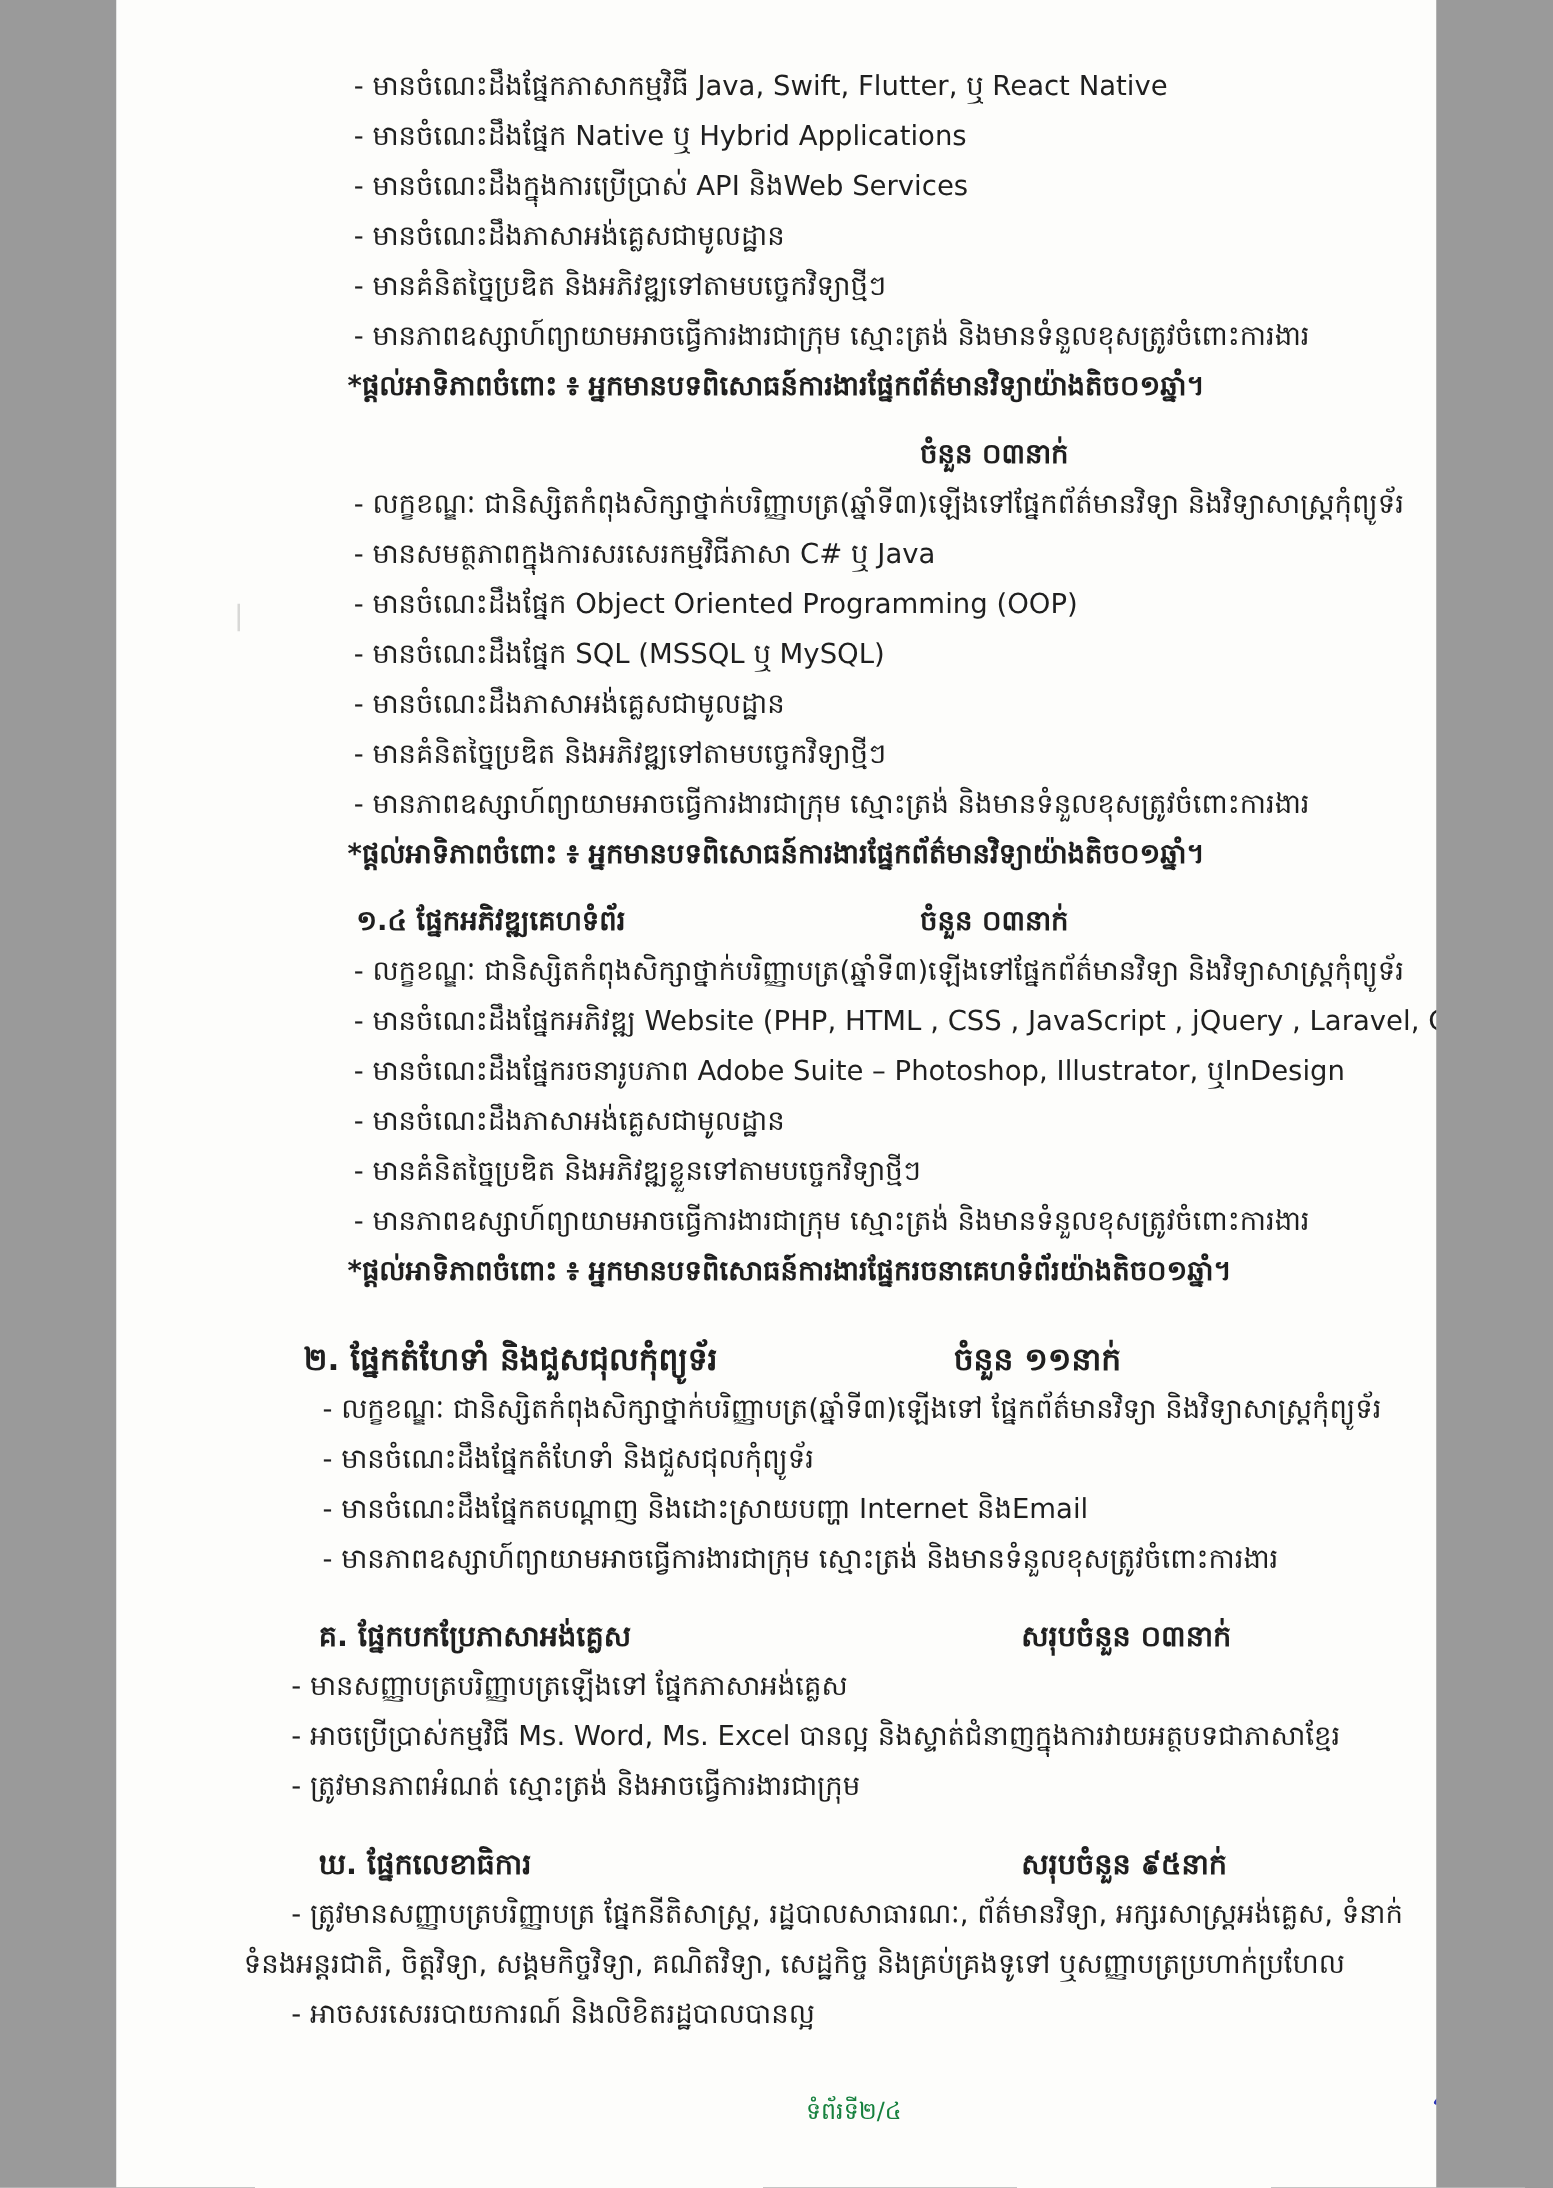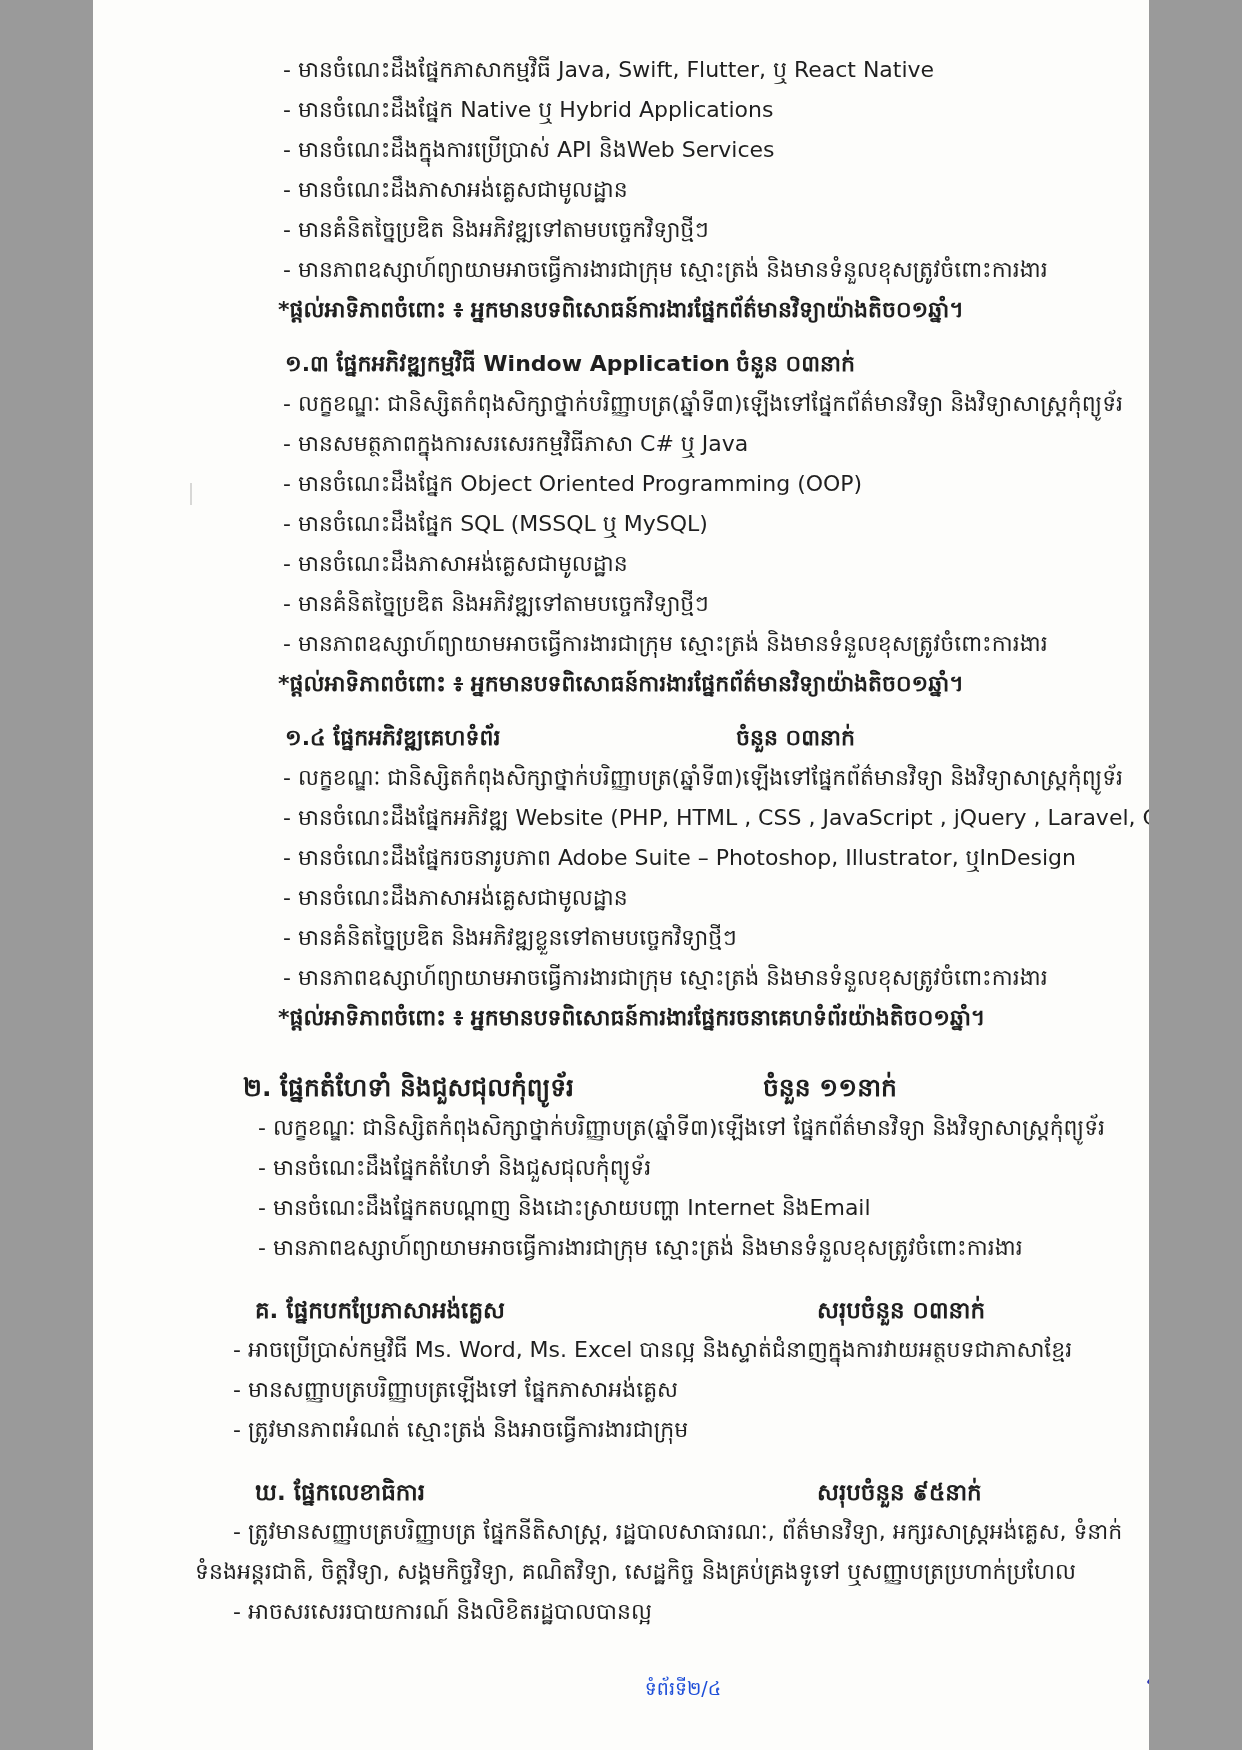--- a/index.html
+++ b/index.html
@@ -27,42 +27,42 @@
   .subheader{padding-left:192px;font-weight:700;margin-top:14px;}
   .header2{padding-left:150px;font-weight:700;font-size:25px;margin-top:30px;}
   .headerk{padding-left:138px;font-weight:700;font-size:23px;margin-top:22px;margin-left:24px;}
   .count{position:absolute;top:0;}
   .subheader .count{left:643px;}
   .header2 .count{left:670px;}
   .headerk .count{left:700px;}
   .footer{
     position:absolute;top:1676px;left:590px;
     transform:translateX(-50%);
-    font-size:19px;color:#1d4ed8;
+    font-size:19px;color:#15803d;
   }
   .sig{position:absolute;left:1048px;top:1642px;}
   .scan-artifact{
     position:absolute;left:97px;top:483px;width:2px;height:22px;
     background:#d8d8d6;
   }
 </style>
 </head>
 <body>
 
 <div class="page">
 
   <div class="doc" id="doc-lines">
       <div class="line bullet2">- មានចំណេះដឹងផ្នែកភាសាកម្មវិធី Java, Swift, Flutter, ឬ React Native</div>
       <div class="line bullet2">- មានចំណេះដឹងផ្នែក Native ឬ Hybrid Applications</div>
       <div class="line bullet2">- មានចំណេះដឹងក្នុងការប្រើប្រាស់ API និងWeb Services</div>
       <div class="line bullet2">- មានចំណេះដឹងភាសាអង់គ្លេសជាមូលដ្ឋាន</div>
       <div class="line bullet2">- មានគំនិតច្នៃប្រឌិត និងអភិវឌ្ឍទៅតាមបច្ចេកវិទ្យាថ្មីៗ</div>
       <div class="line bullet2">- មានភាពឧស្សាហ៍ព្យាយាមអាចធ្វើការងារជាក្រុម ស្មោះត្រង់ និងមានទំនួលខុសត្រូវចំពោះការងារ</div>
       <div class="line priority">*ផ្តល់អាទិភាពចំពោះ ៖ អ្នកមានបទពិសោធន៍ការងារផ្នែកព័ត៌មានវិទ្យាយ៉ាងតិច០១ឆ្នាំ។</div>
-      <div class="line subheader"><span>១.៣ ផ្នែកអភិវឌ្ឍកម្មវិធី Window Application</span><span class="count">ចំនួន ០៣នាក់</span></div>
+      <div class="line subheader"><span class="count">ចំនួន ០៣នាក់</span></div>
       <div class="line bullet2">- លក្ខខណ្ឌៈ ជានិស្សិតកំពុងសិក្សាថ្នាក់បរិញ្ញាបត្រ(ឆ្នាំទី៣)ឡើងទៅផ្នែកព័ត៌មានវិទ្យា និងវិទ្យាសាស្ត្រកុំព្យូទ័រ</div>
       <div class="line bullet2">- មានសមត្ថភាពក្នុងការសរសេរកម្មវិធីភាសា C# ឬ Java</div>
       <div class="line bullet2">- មានចំណេះដឹងផ្នែក Object Oriented Programming (OOP)</div>
       <div class="line bullet2">- មានចំណេះដឹងផ្នែក SQL (MSSQL ឬ MySQL)</div>
       <div class="line bullet2">- មានចំណេះដឹងភាសាអង់គ្លេសជាមូលដ្ឋាន</div>
       <div class="line bullet2">- មានគំនិតច្នៃប្រឌិត និងអភិវឌ្ឍទៅតាមបច្ចេកវិទ្យាថ្មីៗ</div>
       <div class="line bullet2">- មានភាពឧស្សាហ៍ព្យាយាមអាចធ្វើការងារជាក្រុម ស្មោះត្រង់ និងមានទំនួលខុសត្រូវចំពោះការងារ</div>
       <div class="line priority">*ផ្តល់អាទិភាពចំពោះ ៖ អ្នកមានបទពិសោធន៍ការងារផ្នែកព័ត៌មានវិទ្យាយ៉ាងតិច០១ឆ្នាំ។</div>
       <div class="line subheader"><span>១.៤ ផ្នែកអភិវឌ្ឍគេហទំព័រ</span><span class="count">ចំនួន ០៣នាក់</span></div>
       <div class="line bullet2">- លក្ខខណ្ឌៈ ជានិស្សិតកំពុងសិក្សាថ្នាក់បរិញ្ញាបត្រ(ឆ្នាំទី៣)ឡើងទៅផ្នែកព័ត៌មានវិទ្យា និងវិទ្យាសាស្ត្រកុំព្យូទ័រ</div>
@@ -71,22 +71,22 @@
       <div class="line bullet2">- មានចំណេះដឹងភាសាអង់គ្លេសជាមូលដ្ឋាន</div>
       <div class="line bullet2">- មានគំនិតច្នៃប្រឌិត និងអភិវឌ្ឍខ្លួនទៅតាមបច្ចេកវិទ្យាថ្មីៗ</div>
       <div class="line bullet2">- មានភាពឧស្សាហ៍ព្យាយាមអាចធ្វើការងារជាក្រុម ស្មោះត្រង់ និងមានទំនួលខុសត្រូវចំពោះការងារ</div>
       <div class="line priority">*ផ្តល់អាទិភាពចំពោះ ៖ អ្នកមានបទពិសោធន៍ការងារផ្នែករចនាគេហទំព័រយ៉ាងតិច០១ឆ្នាំ។</div>
       <div class="line header2"><span>២. ផ្នែកតំហែទាំ និងជួសជុលកុំព្យូទ័រ</span><span class="count">ចំនួន ១១នាក់</span></div>
       <div class="line bullet1">- លក្ខខណ្ឌៈ ជានិស្សិតកំពុងសិក្សាថ្នាក់បរិញ្ញាបត្រ(ឆ្នាំទី៣)ឡើងទៅ ផ្នែកព័ត៌មានវិទ្យា និងវិទ្យាសាស្ត្រកុំព្យូទ័រ</div>
       <div class="line bullet1">- មានចំណេះដឹងផ្នែកតំហែទាំ និងជួសជុលកុំព្យូទ័រ</div>
       <div class="line bullet1">- មានចំណេះដឹងផ្នែកតបណ្តាញ និងដោះស្រាយបញ្ហា Internet និងEmail</div>
       <div class="line bullet1">- មានភាពឧស្សាហ៍ព្យាយាមអាចធ្វើការងារជាក្រុម ស្មោះត្រង់ និងមានទំនួលខុសត្រូវចំពោះការងារ</div>
       <div class="line headerk"><span>គ. ផ្នែកបកប្រែភាសាអង់គ្លេស</span><span class="count">សរុបចំនួន ០៣នាក់</span></div>
+      <div class="line bullet0">- មានសញ្ញាបត្របរិញ្ញាបត្រឡើងទៅ ផ្នែកភាសាអង់គ្លេស</div>
       <div class="line bullet0">- អាចប្រើប្រាស់កម្មវិធី Ms. Word, Ms. Excel បានល្អ និងស្ទាត់ជំនាញក្នុងការវាយអត្ថបទជាភាសាខ្មែរ</div>
-      <div class="line bullet0">- មានសញ្ញាបត្របរិញ្ញាបត្រឡើងទៅ ផ្នែកភាសាអង់គ្លេស</div>
       <div class="line bullet0">- ត្រូវមានភាពអំណត់ ស្មោះត្រង់ និងអាចធ្វើការងារជាក្រុម</div>
       <div class="line headerk"><span>ឃ. ផ្នែកលេខាធិការ</span><span class="count">សរុបចំនួន ៩៥នាក់</span></div>
       <div class="line bullet0">- ត្រូវមានសញ្ញាបត្របរិញ្ញាបត្រ ផ្នែកនីតិសាស្ត្រ, រដ្ឋបាលសាធារណៈ, ព័ត៌មានវិទ្យា, អក្សរសាស្ត្រអង់គ្លេស, ទំនាក់</div>
       <div class="line cont">ទំនងអន្តរជាតិ, ចិត្តវិទ្យា, សង្គមកិច្ចវិទ្យា, គណិតវិទ្យា, សេដ្ឋកិច្ច និងគ្រប់គ្រងទូទៅ ឬសញ្ញាបត្រប្រហាក់ប្រហែល</div>
       <div class="line bullet0">- អាចសរសេររបាយការណ៍ និងលិខិតរដ្ឋបាលបានល្អ</div>
     </div>
 
   <div class="scan-artifact"></div>
 
   <div class="footer">ទំព័រទី២/៤</div>

